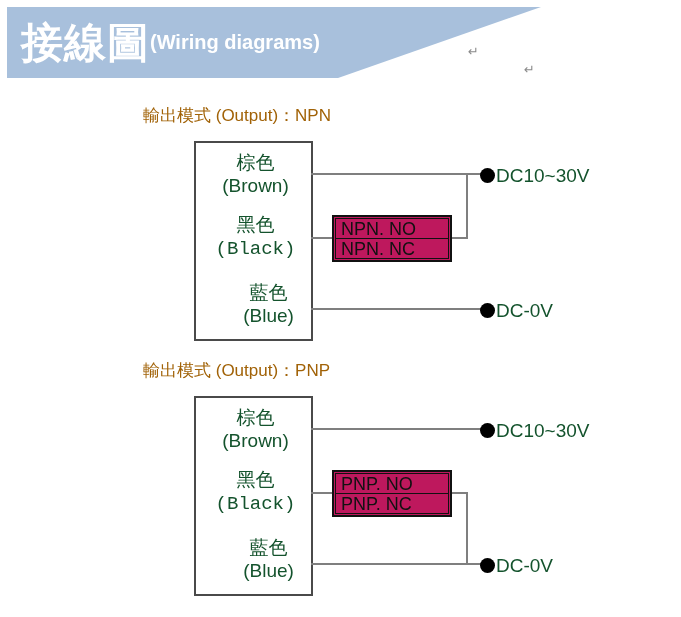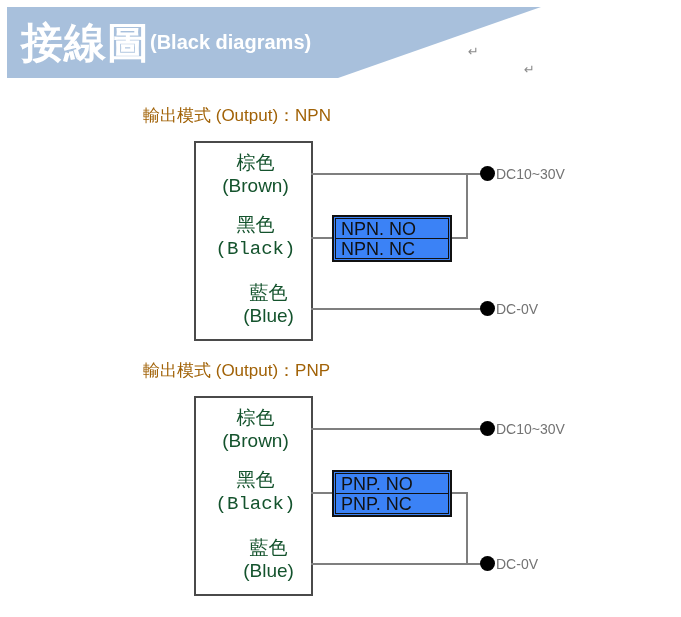--- a/index.html
+++ b/index.html
@@ -103,21 +103,21 @@
   .wire-label .en  { display: block; }
 
   
   .switch-box {
     position: absolute;
     left: 332px;
     top: 111px;
     width: 120px;
     height: 47px;
     border: 2px solid #111111;
-    background: #3b82f6;
+    background: #be185d;
     box-sizing: border-box;
     padding: 1px;
   }
   .switch-inner {
     width: 100%;
     height: 100%;
     border: 1px solid #111111;
     box-sizing: border-box;
     display: flex;
     flex-direction: column;
@@ -154,34 +154,34 @@
     white-space: nowrap;
   }
   .terminal-dot {
     width: 15px;
     height: 15px;
     border-radius: 50%;
     background: #000000;
     flex: none;
   }
   .terminal-label {
-    font-size: 14px;
-    color: #737373;
+    font-size: 19px;
+    color: #14532d;
     line-height: 1;
     margin-left: 1px;
   }
 </style>
 </head>
 <body>
 
 <div class="banner-wrap">
   <div class="banner-shape"></div>
   <div class="banner-text">
     <span class="banner-cjk">接線圖</span>
-    <span class="banner-en">(Black diagrams)</span>
+    <span class="banner-en">(Wiring diagrams)</span>
   </div>
 </div>
 <span class="pilcrow p1">↵</span>
 <span class="pilcrow p2">↵</span>
 
 <div class="section npn">
 
   <div class="section-title">輸出模式 (Output)：NPN</div>
 
   <div class="sensor-box">

